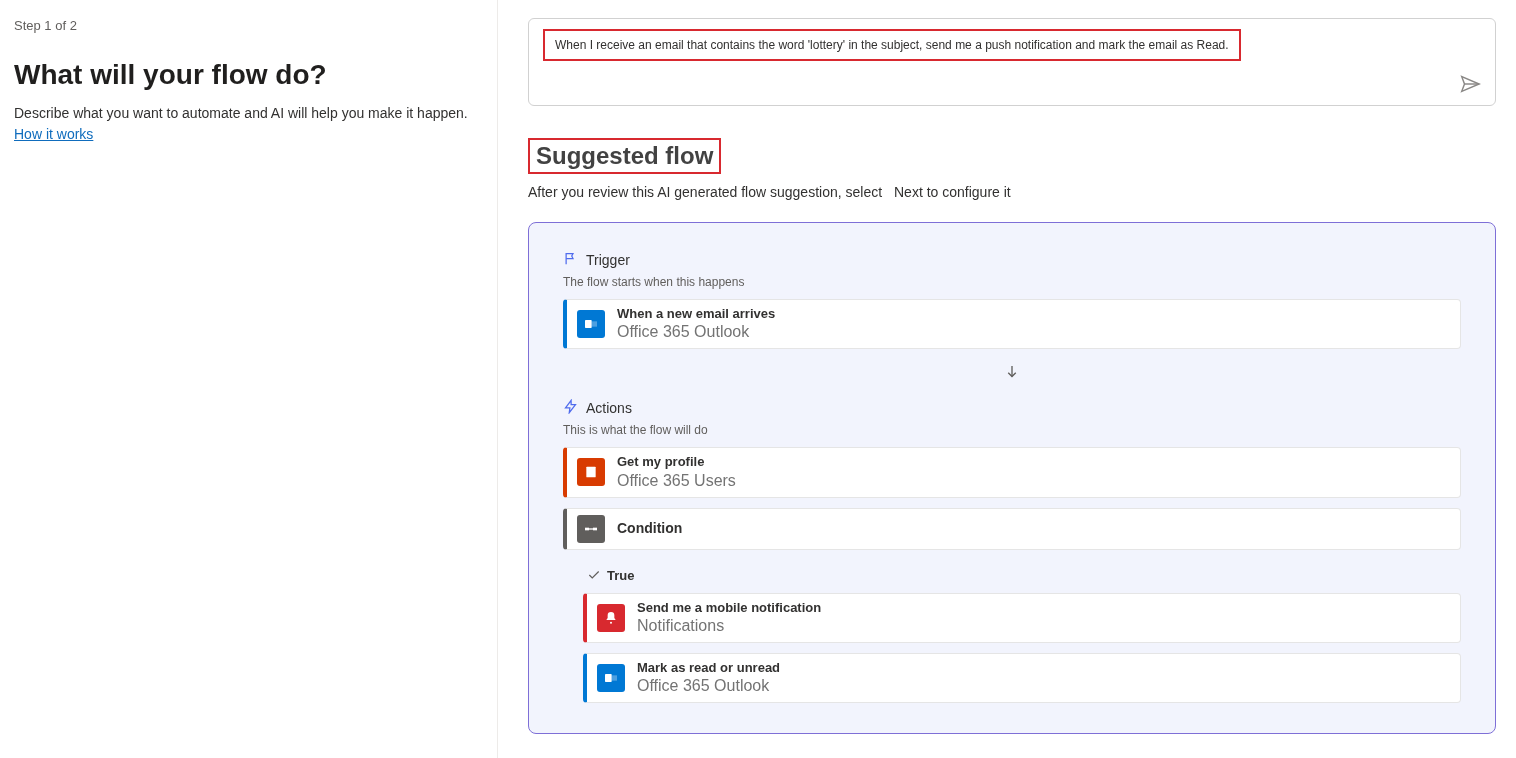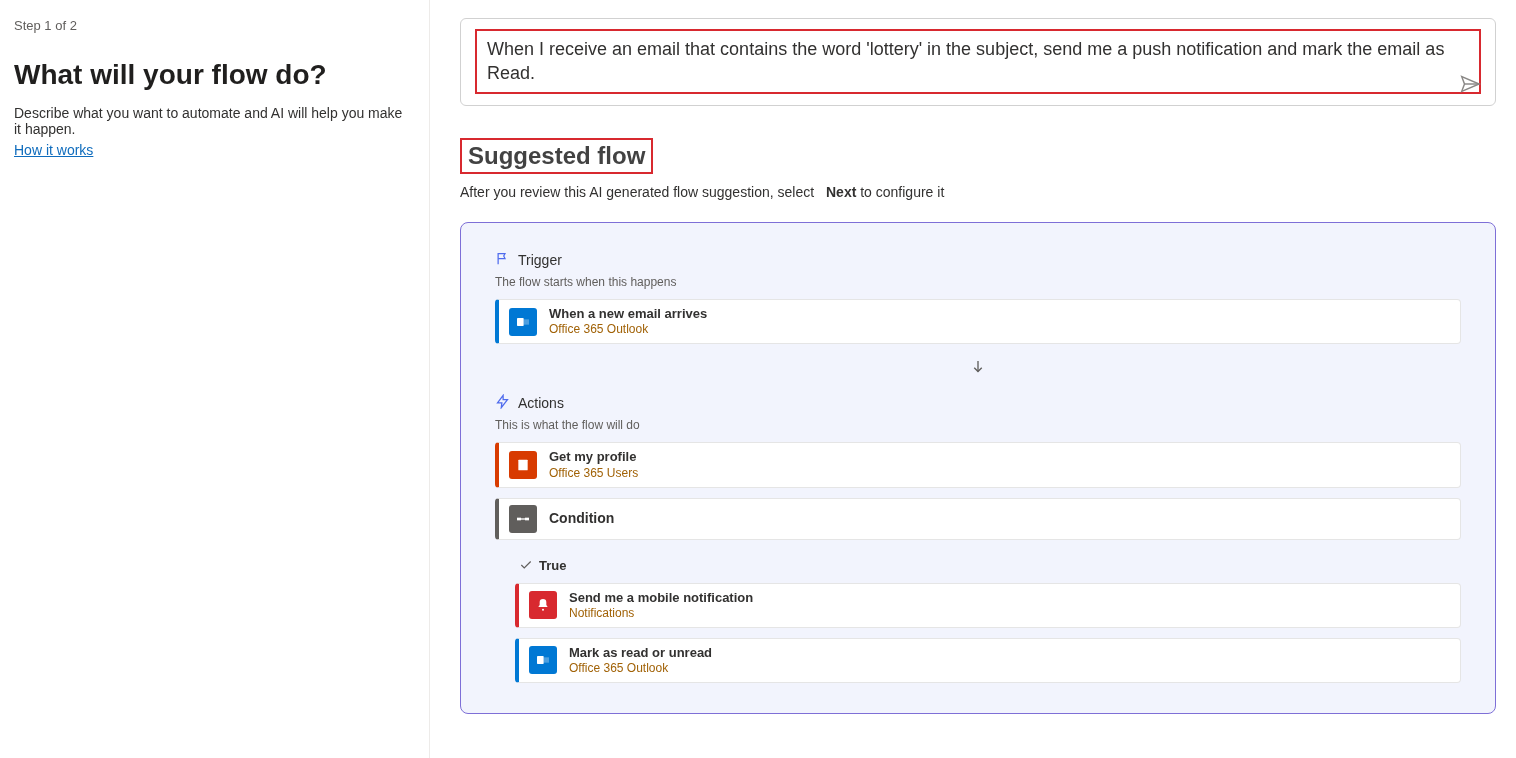--- a/index.html
+++ b/index.html
@@ -8,21 +8,21 @@
     font-family: "Segoe UI", -apple-system, BlinkMacSystemFont, sans-serif;
     color: #323130;
     background: #fff;
   }
   .page {
     display: flex;
     width: 1516px;
     min-height: 758px;
   }
   .left {
-    width: 430px;
+    width: 498px;
     padding: 18px 20px 0 14px;
     border-right: 1px solid #edebe9;
   }
   .right {
     flex: 1;
     padding: 18px 20px 20px 30px;
   }
   .step-label {
     font-size: 13px;
     color: #605e5c;
@@ -51,21 +51,21 @@
     border: 1px solid #d1d1d1;
     border-radius: 6px;
     padding: 10px 14px 10px 14px;
     position: relative;
     min-height: 88px;
   }
   .prompt-highlight {
     border: 2px solid #d8292f;
     padding: 6px 10px;
     display: inline-block;
-    font-size: 18px;
+    font-size: 12px;
     color: #323130;
     line-height: 1.35;
   }
   .send-icon {
     position: absolute;
     right: 14px;
     bottom: 10px;
     width: 22px;
     height: 22px;
     color: #8a8886;
@@ -82,21 +82,21 @@
   .sf-heading {
     font-size: 24px;
     font-weight: 700;
     color: #424242;
   }
   .sf-subtext {
     font-size: 14px;
     color: #323130;
     margin-top: 10px;
   }
-  .sf-subtext b { font-weight: 700; padding-left: 8px; }
+  .sf-subtext b { font-weight: 400; padding-left: 8px; }
 
   .flow-card {
     margin-top: 22px;
     border: 1px solid #7e6fd7;
     border-radius: 8px;
     background: #f2f4fd;
     padding: 28px 34px 30px 34px;
   }
   .section-label {
     display: flex;
@@ -140,21 +140,21 @@
     flex-shrink: 0;
   }
   .step-icon.blue { background: #0078d4; }
   .step-icon.orange { background: #d83b01; }
   .step-icon.red { background: #d8292f; }
   .step-icon.gray { background: #605e5c; }
   .step-icon svg { width: 16px; height: 16px; fill: #fff; }
 
   .step-text { display: flex; flex-direction: column; line-height: 1.25; }
   .step-title { font-size: 13px; font-weight: 700; color: #323130; }
-  .step-sub { font-size: 12px; color: #a16207; }
+  .step-sub { font-size: 16px; color: #737373; }
 
   .arrow-down {
     text-align: center;
     margin: 14px 0;
     color: #605e5c;
   }
   .arrow-down svg { width: 18px; height: 18px; }
 
   .actions-stack { display: flex; flex-direction: column; gap: 10px; }
 

